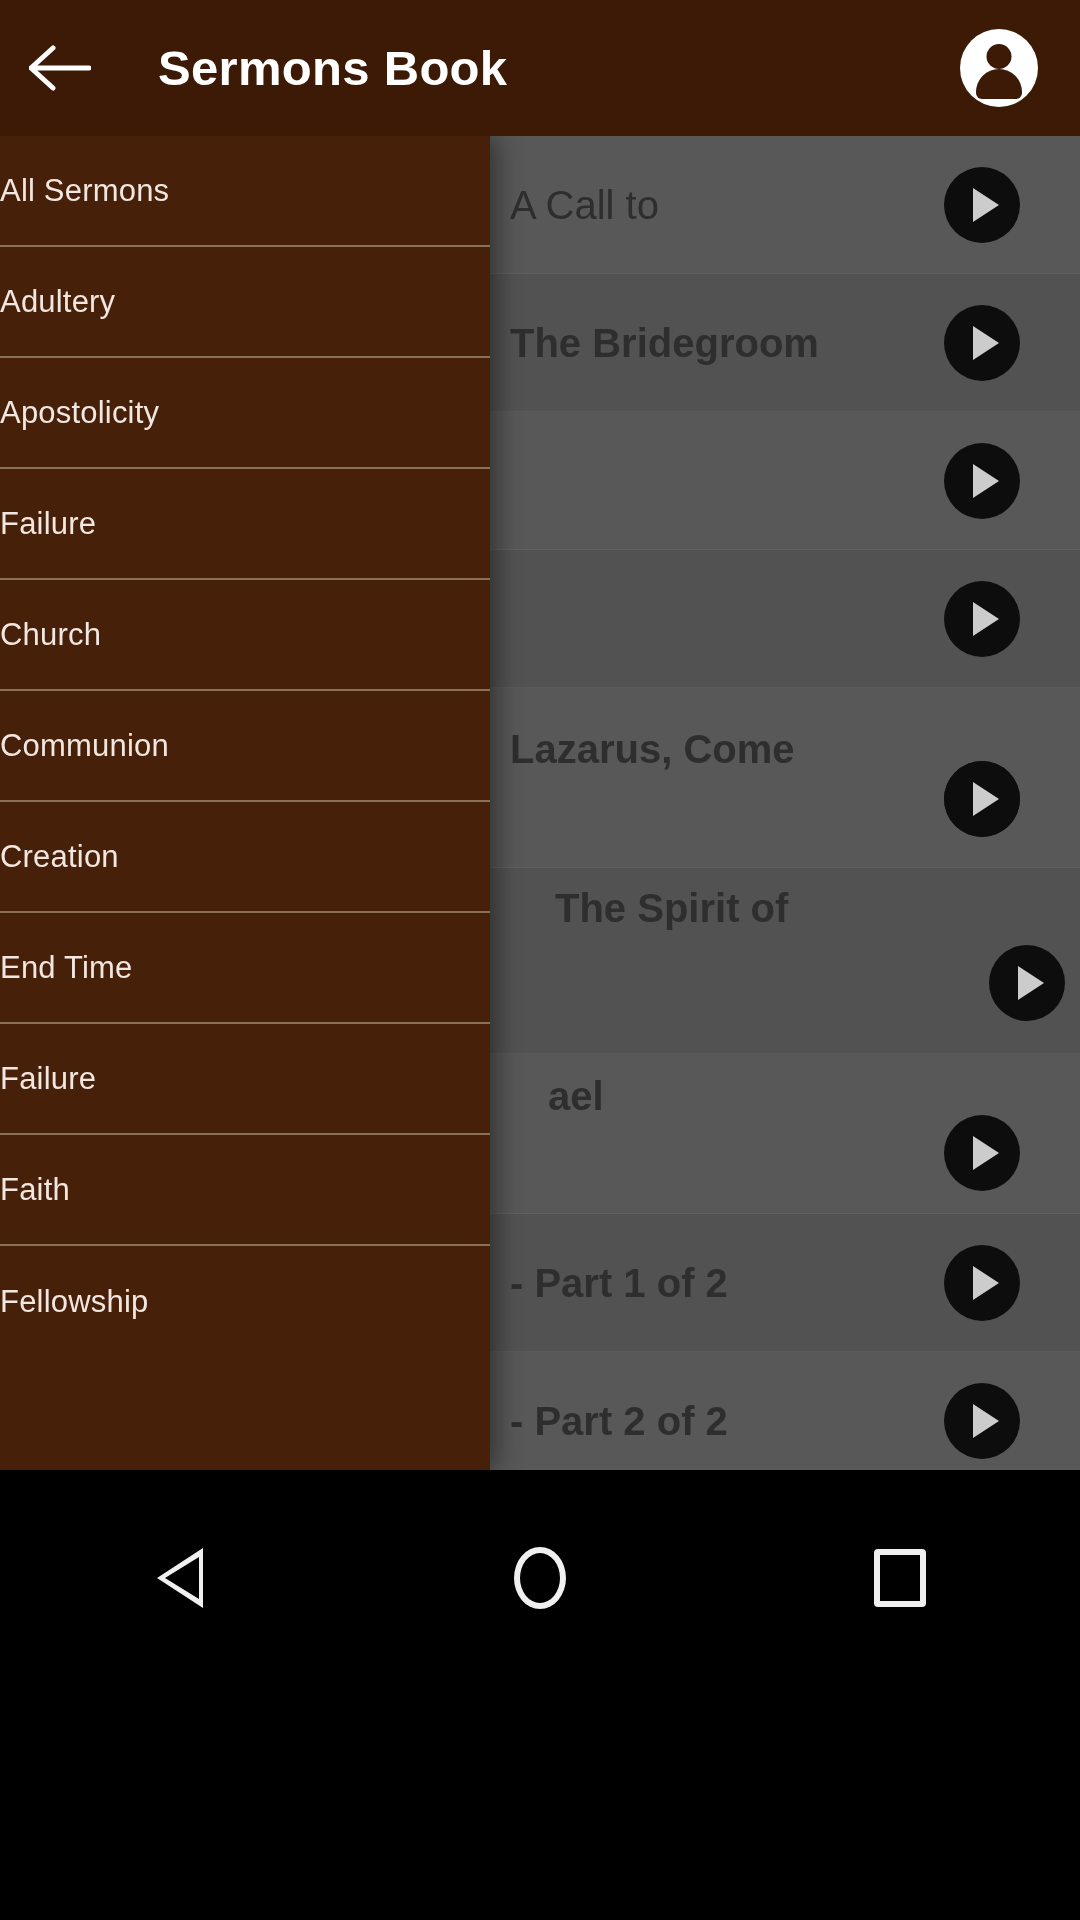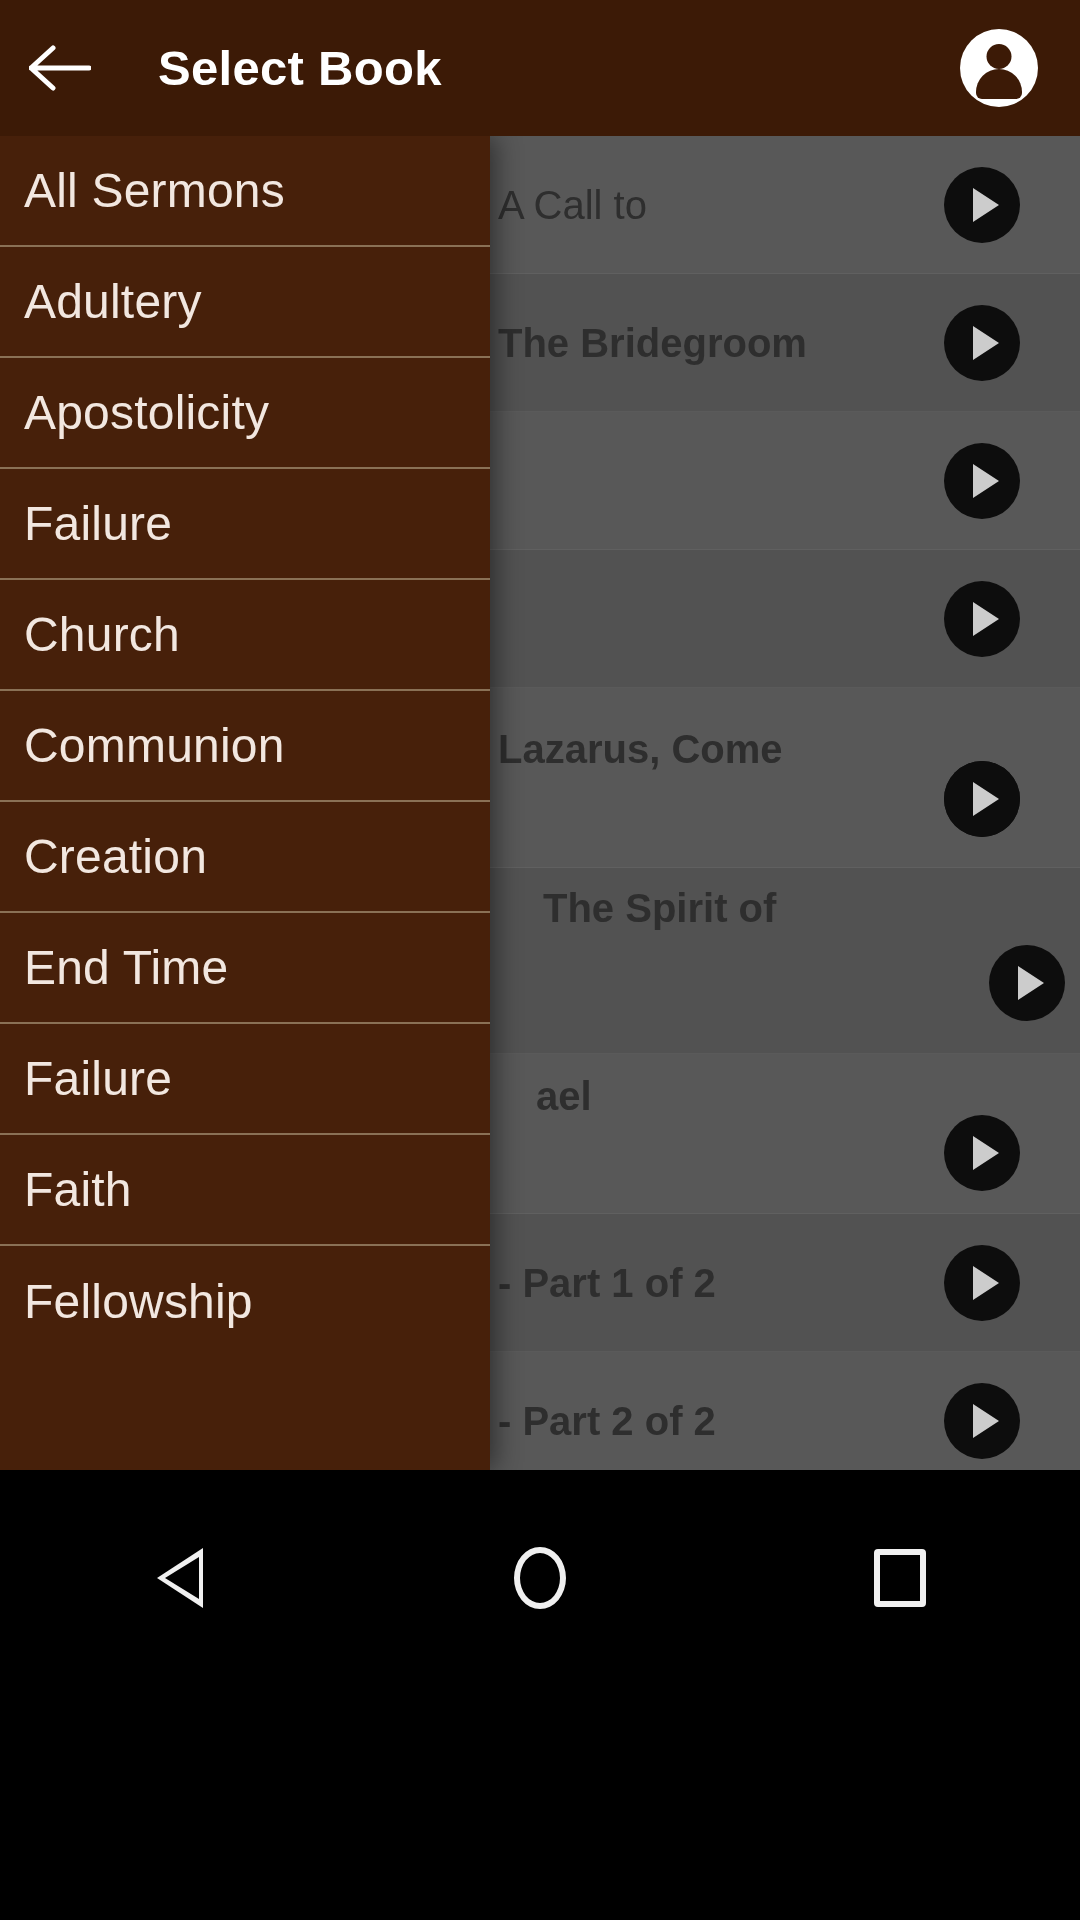--- a/index.html
+++ b/index.html
@@ -68,21 +68,21 @@
     position: absolute; left: 0; top: 136px;
     width: 1080px; height: 1334px;
     overflow: hidden;
     background: #6f6f6f;
     z-index: 10;
   }
   .bg-row {
     position: relative;
     width: 1080px;
     border-bottom: 1px solid rgba(255,255,255,0.07);
-    display: flex; align-items: center;
+    display: flex; align-items: center; padding-left: 12px;
   }
   .bg-row.alt { background: rgba(0,0,0,0.07); }
   .bg-row-title {
     color: #3a3a3a;
     font-size: 40px;
     font-weight: bold;
     padding-left: 498px;
     white-space: nowrap;
     line-height: 1.1;
     width: 100%;
@@ -123,22 +123,21 @@
   .drawer-item {
     position: relative;
     height: 111px;
     display: flex; align-items: center;
     border-bottom: 2px solid #8a7156;
     cursor: pointer;
   }
   .drawer-item:last-child { border-bottom: none; }
   .drawer-item-label {
     color: #f2e7e0;
-    font-size: 48px;
-    padding-left: 24px;
+    font-size: 31px;
     white-space: nowrap;
     letter-spacing: 0.2px;
   }
 
   
   #sysnav {
     position: absolute; left: 0; bottom: 0;
     width: 1080px; height: 450px;
     background: #000000;
     display: flex; align-items: flex-start;
@@ -279,21 +278,21 @@
   </div>
 
   <div id="appbar">
     <div id="back-btn">
       <span>
         <svg width="62" height="50" viewBox="0 0 62 50">
           <path d="M2 25 L24 5 M2 25 L24 45 M2 25 L60 25" stroke="#ffffff" stroke-width="5" fill="none" stroke-linecap="round" stroke-linejoin="round"></path>
         </svg>
       </span>
     </div>
-    <div id="appbar-title">Select Book</div>
+    <div id="appbar-title">Sermons Book</div>
     <div id="account-btn">
       <span class="avatar-circle"></span>
     </div>
   </div>
 
   <div id="sysnav">
     <div class="sysnav-btn">
       <span class="nav-back-tri"></span>
     </div>
     <div class="sysnav-btn">

